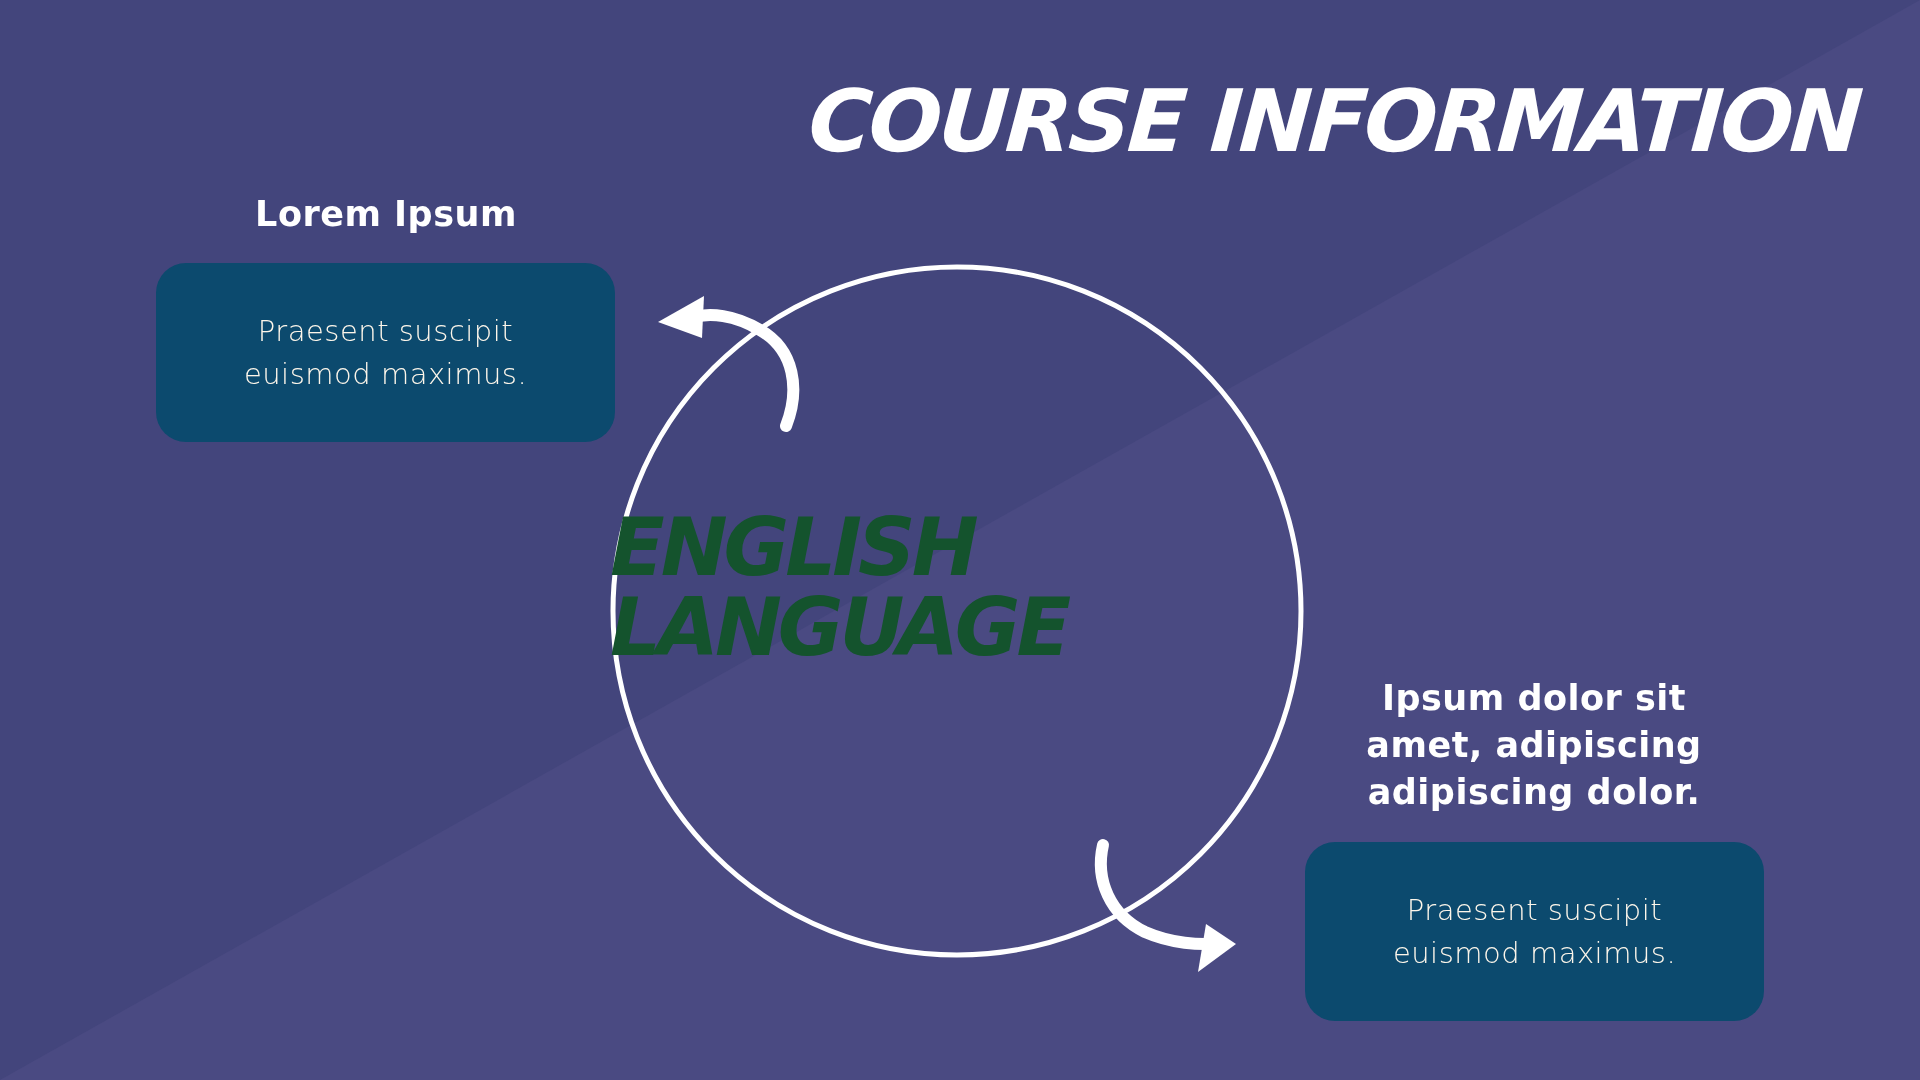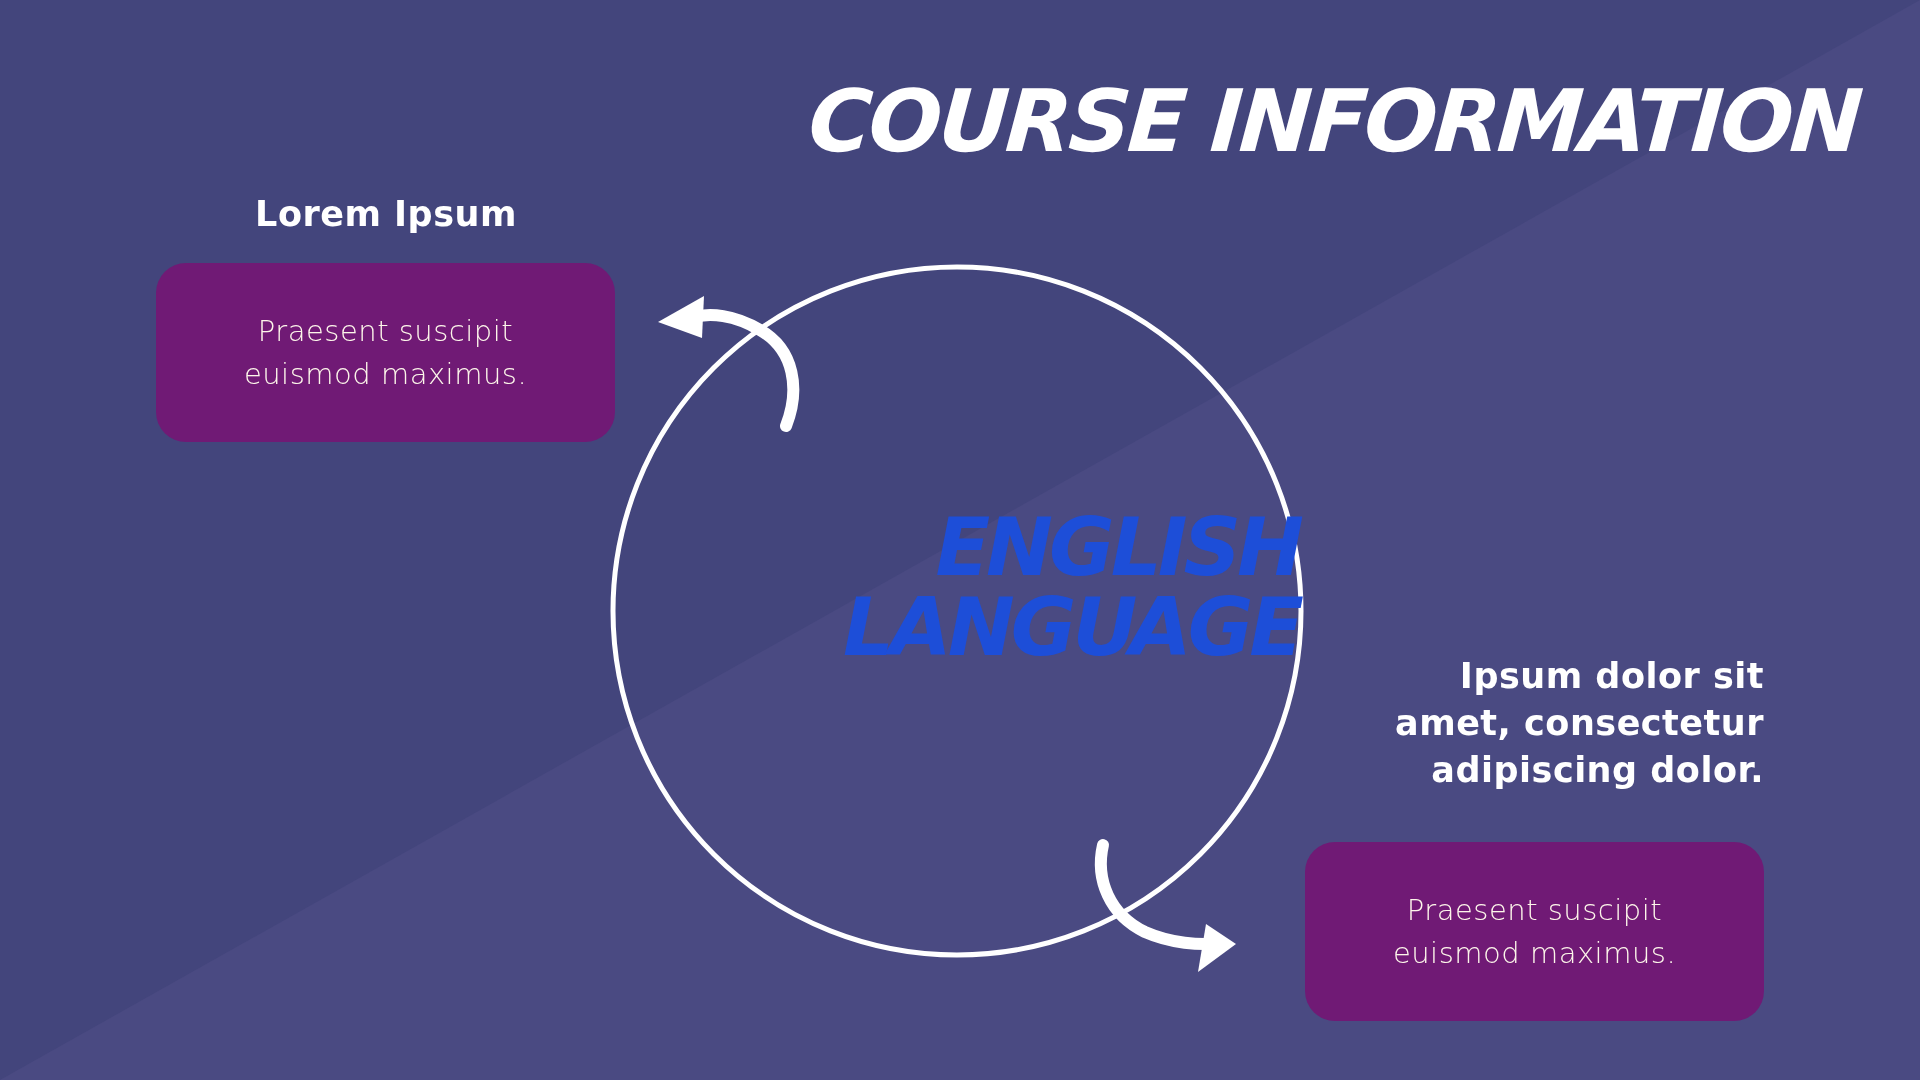--- a/index.html
+++ b/index.html
@@ -15,35 +15,35 @@
     font-size: 86px; letter-spacing: -3px; line-height: 1;
     transform: skewX(-4deg);
     font-family: "DejaVu Sans", "Liberation Sans", sans-serif;
   }
   .heading {
     position: absolute; color: #ffffff; font-weight: 700; text-align: center;
     font-family: "DejaVu Sans", "Liberation Sans", sans-serif;
     letter-spacing: 0.5px;
   }
   .heading.left { left: 156px; width: 460px; top: 192px; font-size: 35px; line-height: 44px; }
-  .heading.right { left: 1304px; width: 460px; top: 653px; font-size: 35px; line-height: 47px; text-align: right; }
+  .heading.right { left: 1304px; width: 460px; top: 675px; font-size: 35px; line-height: 47px; }
   .box {
-    position: absolute; background: #701a75; border-radius: 30px;
+    position: absolute; background: #0c4a6e; border-radius: 30px;
     display: flex; align-items: center; justify-content: center;
     color: #fdf6ea; text-align: center;
     font-family: "DejaVu Sans", "Liberation Sans", sans-serif;
     font-weight: 300; font-size: 29px; line-height: 43px; letter-spacing: 0.5px;
   }
   .box.left { left: 156px; top: 263px; width: 459px; height: 179px; }
   .box.right { left: 1305px; top: 842px; width: 459px; height: 179px; }
   .box span { display: block; }
   .diagram { position: absolute; left: 0; top: 0; }
   .center-label {
     position: absolute; left: 610px; width: 690px; top: 508px;
-    color: #1d4ed8; text-align: right; font-weight: 700; font-style: italic;
+    color: #14532d; text-align: left; font-weight: 700; font-style: italic;
     font-size: 80px; line-height: 80px; letter-spacing: -4px;
     font-family: "DejaVu Sans", "Liberation Sans", sans-serif;
   }
   .center-label span { display: block; }
 </style>
 </head>
 <body>
 
 <div class="bg">
   <svg width="1920" height="1080" viewBox="0 0 1920 1080">
@@ -77,21 +77,21 @@
 
 <div class="box left">
   <div>
     <span>Praesent suscipit</span>
     <span>euismod maximus.</span>
   </div>
 </div>
 
 <div class="heading right">
   <div>Ipsum dolor sit</div>
-  <div>amet, consectetur</div>
+  <div>amet, adipiscing</div>
   <div>adipiscing dolor.</div>
 </div>
 
 <div class="box right">
   <div>
     <span>Praesent suscipit</span>
     <span>euismod maximus.</span>
   </div>
 </div>
 

